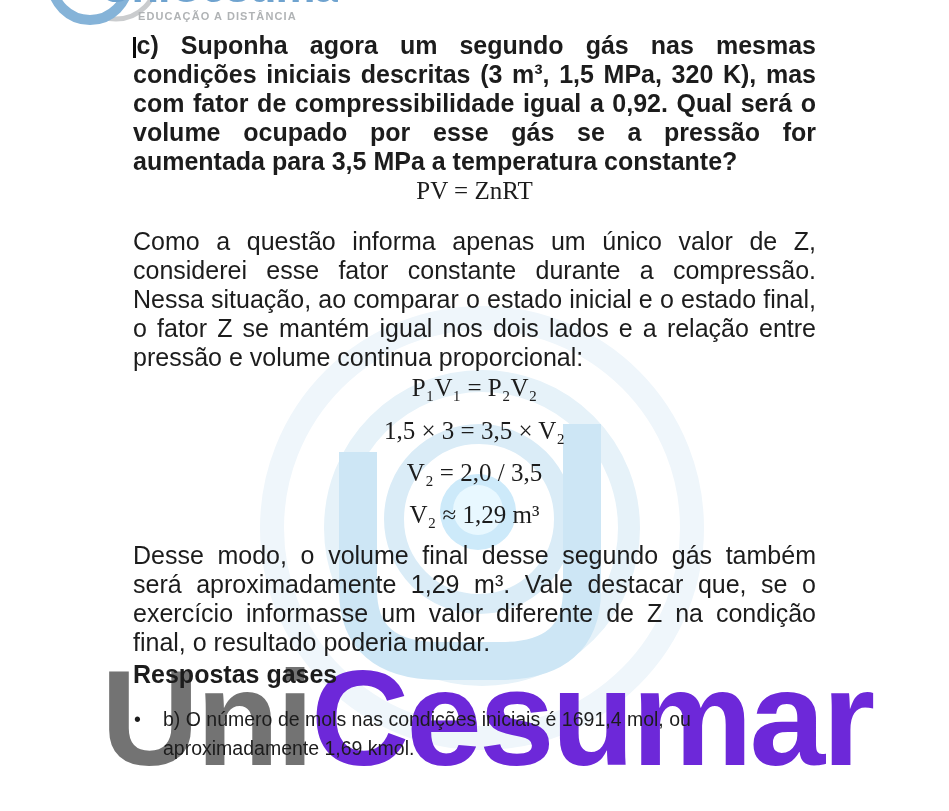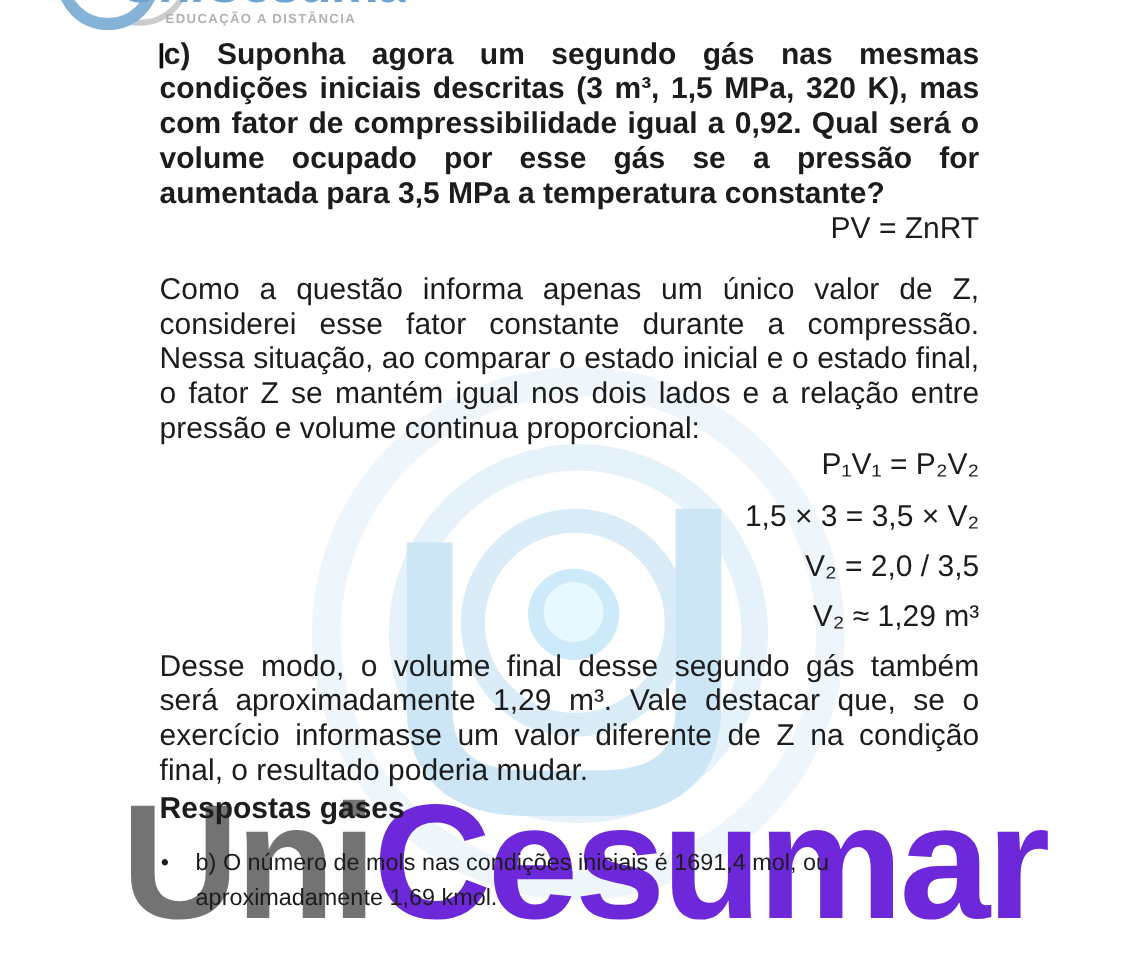--- a/index.html
+++ b/index.html
@@ -27,21 +27,21 @@
   }
   .tagline {
     position:absolute; left:138px; top:10px; z-index:2;
     font-size:11px; font-weight:bold; letter-spacing:1.1px; color:#b0b3b5;
   }
   
   .content { position:absolute; left:133px; top:31px; width:683px; z-index:1; }
   .content p { margin:0; font-size:25px; line-height:29px; }
   .question { font-weight:bold; text-align:justify; }
   .body-para { text-align:justify; }
-  .equation { text-align:right; font-size:21px; }
+  .equation { text-align:center; font-size:21px;font-family:Liberation Serif, serif; }
   .final-heading { font-weight:bold; }
   .caret {
     display:inline-block; width:2.5px; height:21px; background:#0a0a0a;
     vertical-align:-4px; margin-right:1px;
   }
   ul.answers { margin:16px 0 0 0; padding:0; list-style:none; }
   ul.answers li {
     position:relative; padding-left:30px; font-size:19.5px; line-height:29px;
     white-space:pre-line;
   }

